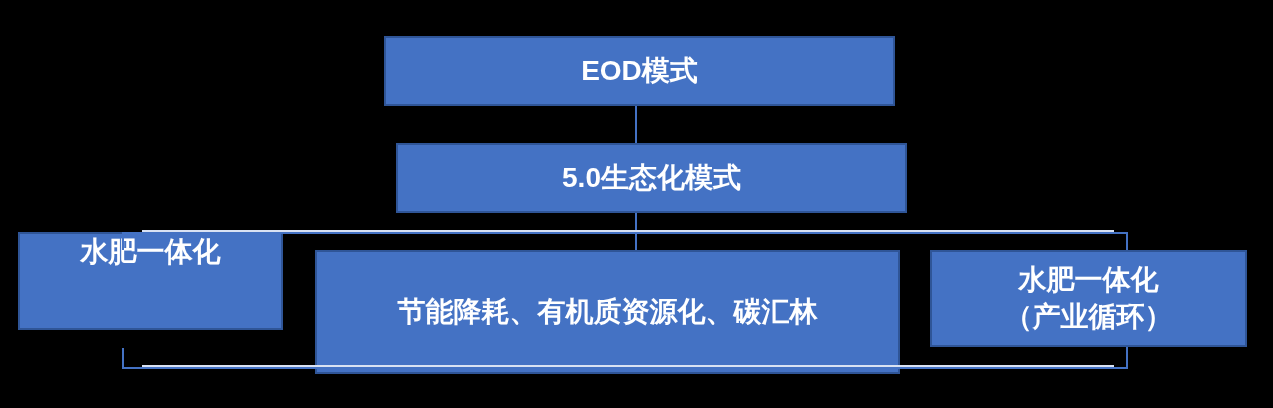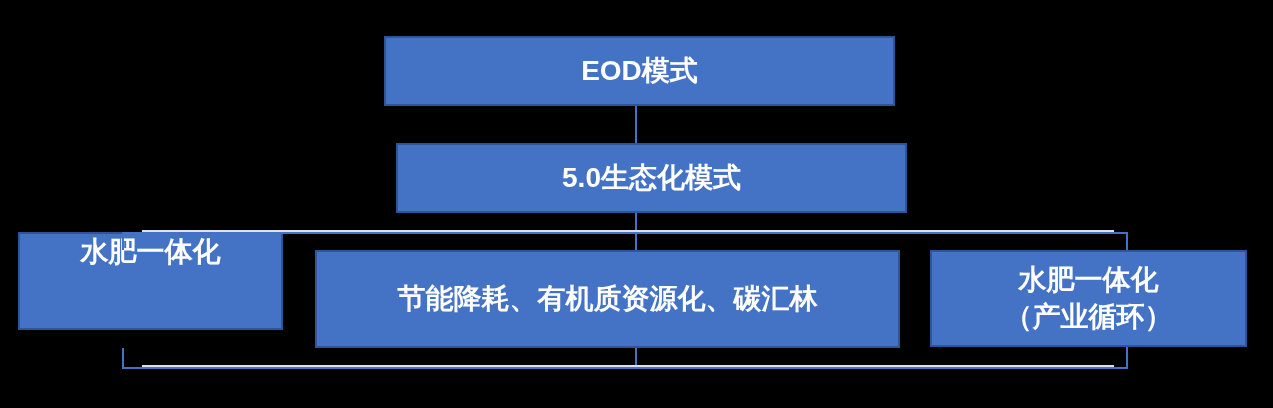--- a/index.html
+++ b/index.html
@@ -27,21 +27,21 @@
     display: flex;
     flex-direction: column;
     align-items: center;
     justify-content: center;
     text-align: center;
     white-space: nowrap;
   }
   #box-eod    { left: 384px; top: 36px;  width: 511px; height: 70px; }
   #box-eco    { left: 396px; top: 143px; width: 511px; height: 70px; }
   #box-water  { left: 18px;  top: 232px; width: 265px; height: 98px; justify-content: space-between; }
-  #box-carbon { left: 315px; top: 250px; width: 585px; height: 98px; }
+  #box-carbon { left: 315px; top: 250px; width: 585px; height: 124px; }
   #box-farm   { left: 930px; top: 250px; width: 317px; height: 97px; }
 
   .line {
     position: absolute;
     background: #4472C4;
   }
   .line-light {
     position: absolute;
     background: #D9E2F3;
   }

